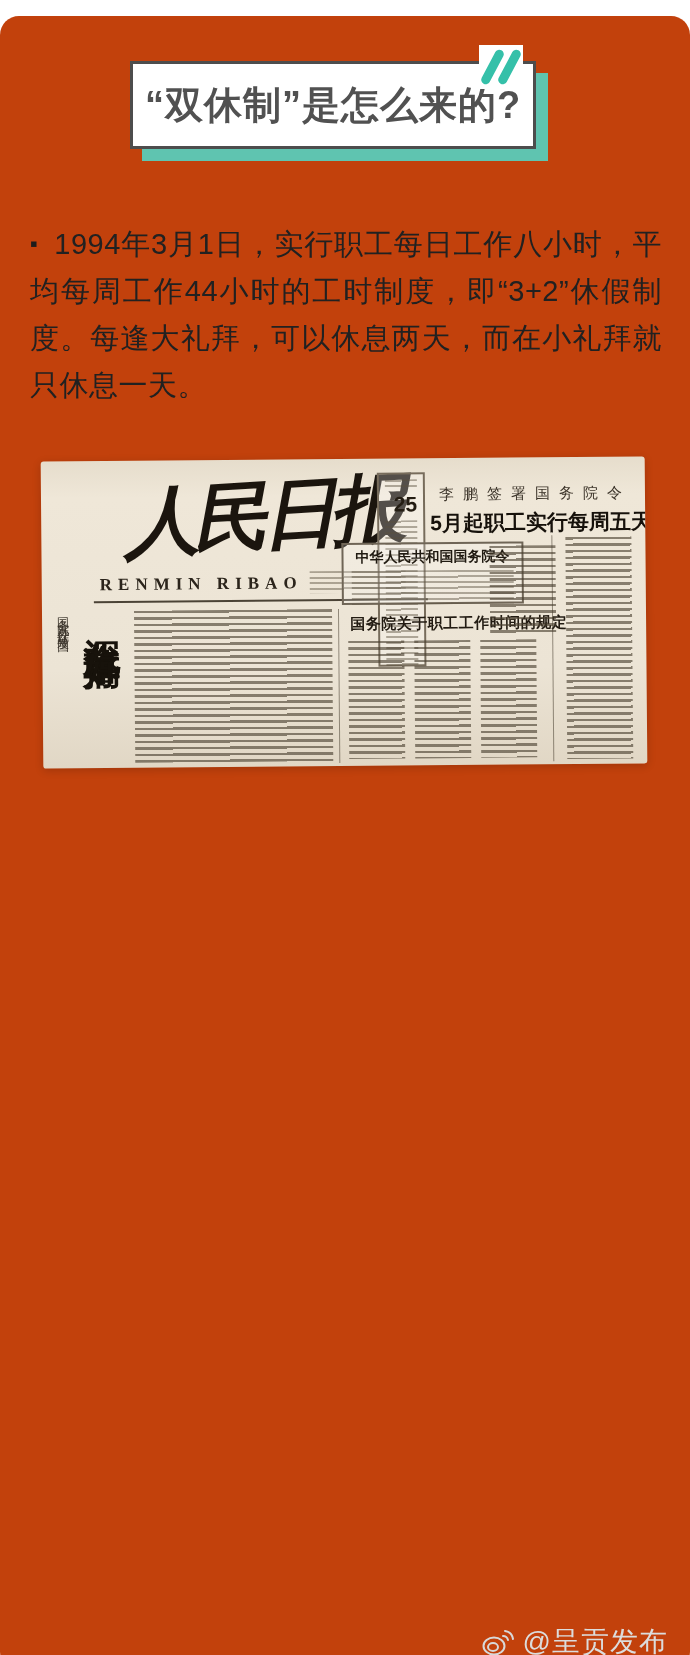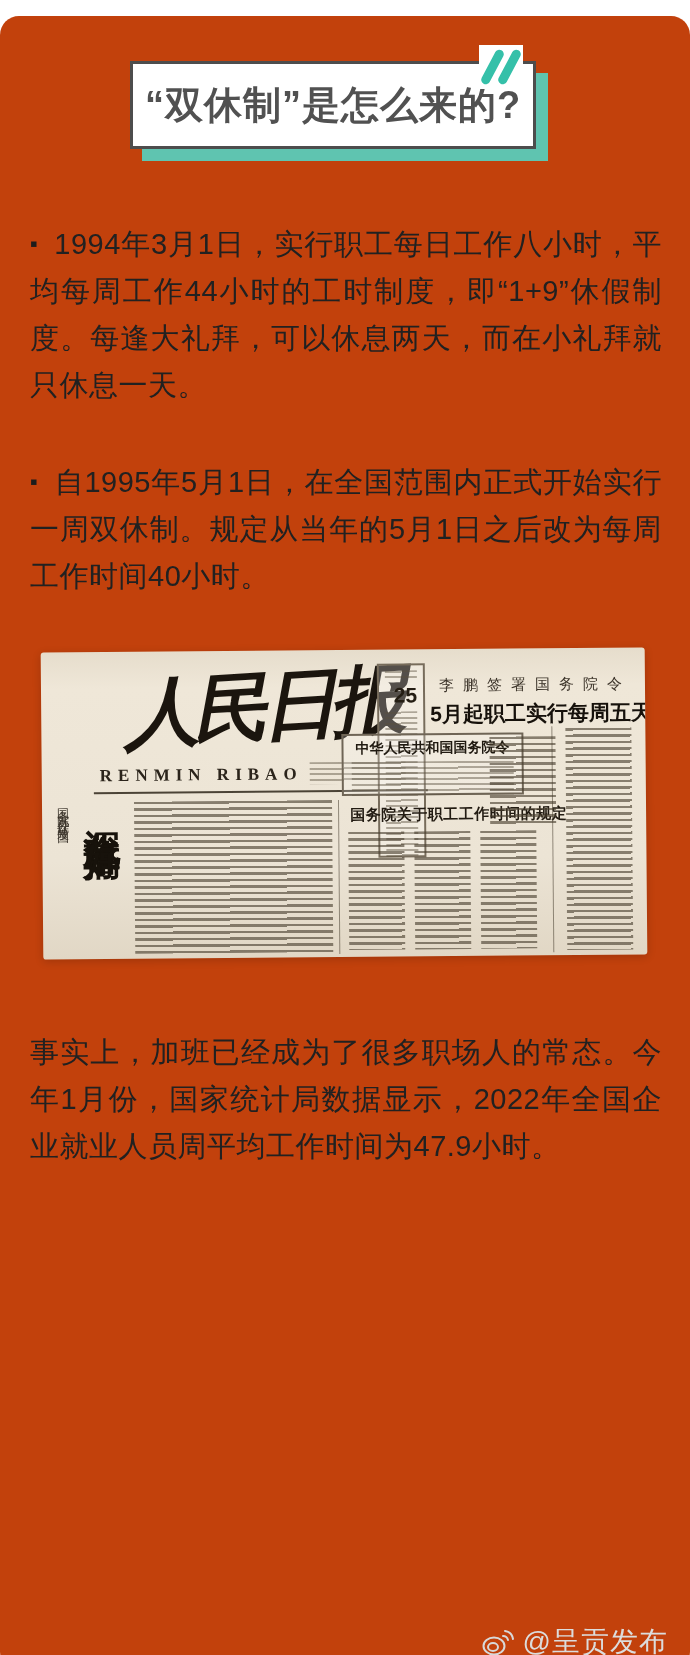--- a/index.html
+++ b/index.html
@@ -121,23 +121,22 @@
       <span class="slash-bar"></span>
       <span class="slash-bar"></span>
     </div>
     <div class="title-text">“双休制”是怎么来的?</div>
   </div>
 
   <div class="content">
 
 
 
-    <p class="para"><span class="blt">▪</span><span>1994年3月1日，实行职工每日工作八小时，平均每周工作44小时的工时制度，即“1+9”休假制度。每逢大礼拜，可以休息两天，而在小礼拜就只休息一天。</span></p>
+    <p class="para"><span class="blt">▪</span><span>1994年3月1日，实行职工每日工作八小时，平均每周工作44小时的工时制度，即“3+2”休假制度。每逢大礼拜，可以休息两天，而在小礼拜就只休息一天。</span></p>
 
-    <p class="para"><span class="blt">▪</span><span>自1995年5月1日，在全国范围内正式开始实行一周双休制。规定从当年的5月1日之后改为每周工作时间40小时。</span></p>
 
     <div class="np-wrap">
       <div class="newspaper">
 
         <div class="np-masthead">人民日报</div>
         <div class="np-latin">RENMIN RIBAO</div>
         <div class="fp-light" style="position:absolute;left:268px;top:112px;width:96px;height:22px;"></div>
         <div class="np-rule"></div>
 
         <div class="np-datebox">
@@ -166,21 +165,20 @@
         <div class="np-vline" style="left:296px;top:150px;height:154px;"></div>
         <div class="np-vline" style="left:510px;top:78px;height:226px;"></div>
 
         <div class="np-vert-sm">国务院办公厅转发国</div>
         <div class="np-vert-lg">深化改革搞好</div>
 
       </div>
     </div>
 
 
-    <p class="para"><span>事实上，加班已经成为了很多职场人的常态。今年1月份，国家统计局数据显示，2022年全国企业就业人员周平均工作时间为47.9小时。</span></p>
 
   </div>
 
   <div class="watermark">
     <svg width="34" height="30" viewBox="0 0 34 30">
       <g fill="none" stroke="#d8d8d8" stroke-width="2" stroke-linecap="round">
         <ellipse cx="13" cy="19" rx="10.5" ry="8.5"></ellipse>
         <ellipse cx="12" cy="20" rx="5" ry="4"></ellipse>
         <path d="M22 9 q4 0 5 4"></path>
         <path d="M24 4 q7 1 8 8"></path>

